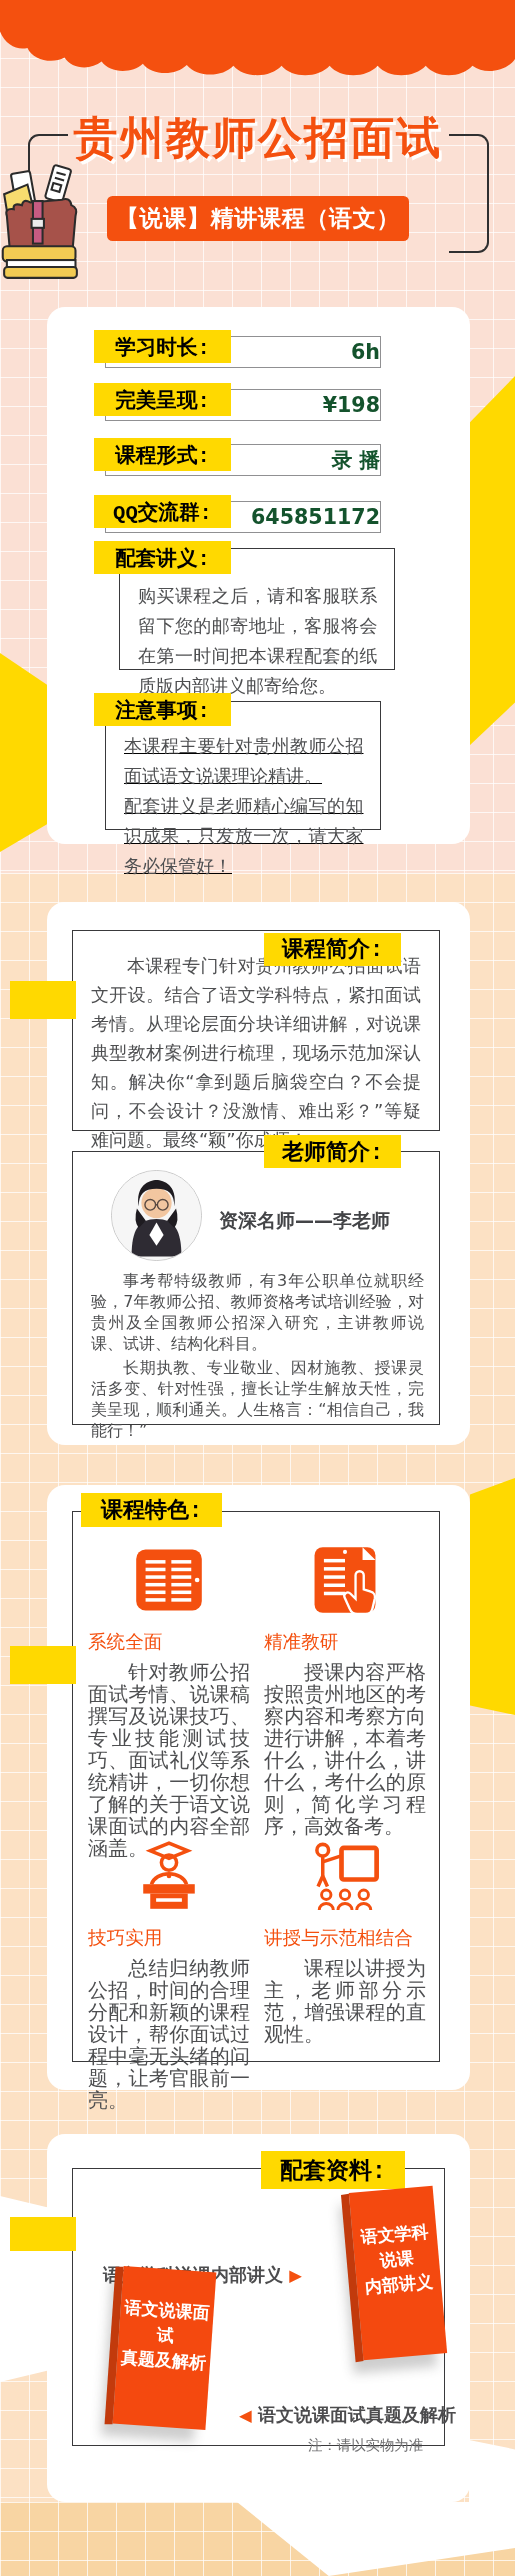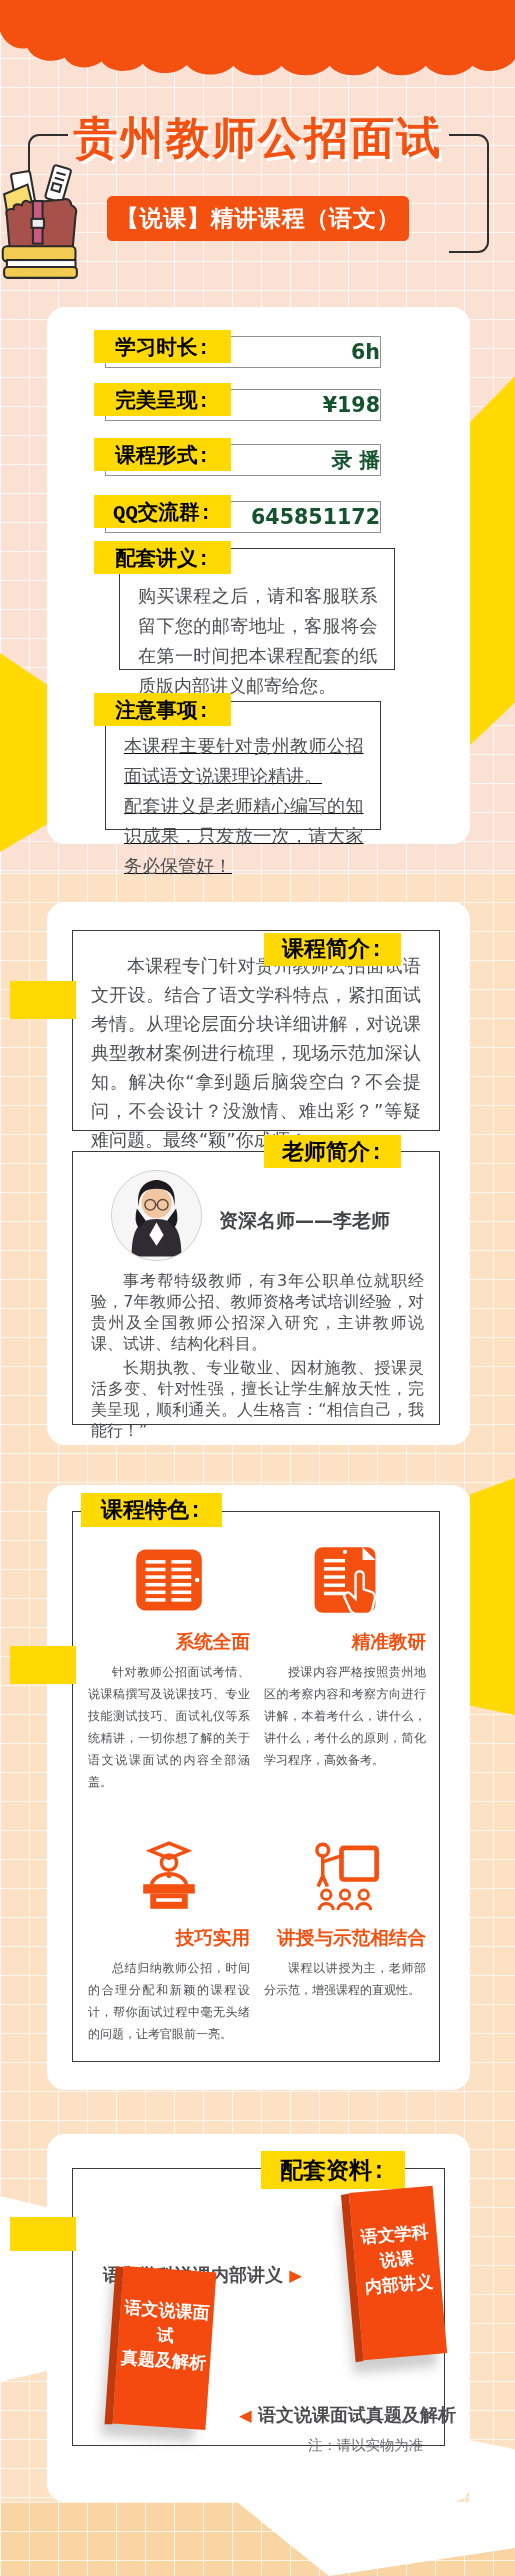--- a/index.html
+++ b/index.html
@@ -49,22 +49,22 @@
   .txt{color:#4E4F51;text-align:justify;}
   
   .irow{position:absolute;left:0;width:423px;height:55px;}
   .irow .ibox{position:absolute;left:58px;top:5.5px;width:276px;height:32px;border:1.4px solid #909092;
       box-sizing:border-box;display:flex;align-items:center;}
   .irow .ival{width:100%;padding-left:126px;text-align:right;font-size:20.6px;font-weight:bold;color:#14532d;}
   .irow .ylabel{left:47px;top:0;width:137px;height:33px;font-size:20.6px;}
   
   .feature{position:absolute;width:162px;}
   .f-icon{height:91px;display:flex;align-items:center;justify-content:center;}
-  .f-title{text-align:right;font-size:18.6px;font-weight:bold;color:#F4500F;margin:4.1px 0 5.5px 0;}
-  .f-text{font-size:12px;line-height:22px;text-indent:2em;}
+  .f-title{text-align:left;font-size:18.6px;font-weight:normal;color:#F4500F;margin:4.1px 0 5.5px 0;}
+  .f-text{font-size:20px;line-height:22px;text-indent:2em;}
   
   .pbook{position:absolute;background:#F4490F;z-index:6;box-shadow:-11px 12.4px 11px rgba(60,60,60,.25);}
   .pbook .spine{position:absolute;left:-7.6px;top:1.4px;width:7.6px;height:100%;background:#C23A0C;
       transform:skewY(-4deg);}
   .pbook .btitle{color:#fff;font-weight:bold;font-size:17px;text-align:center;line-height:25px;}
   .caption{position:absolute;z-index:6;font-size:18px;font-weight:bold;color:#4C4C4E;white-space:nowrap;}
   .caption .arr{color:#F4500F;font-size:16.5px;}
   .note{position:absolute;z-index:6;font-size:14.4px;color:#6F6F71;}
   .avatar{position:absolute;border-radius:50%;overflow:hidden;border:1.4px solid #C9C9C9;background:#F4F4F4;}
 </style>

